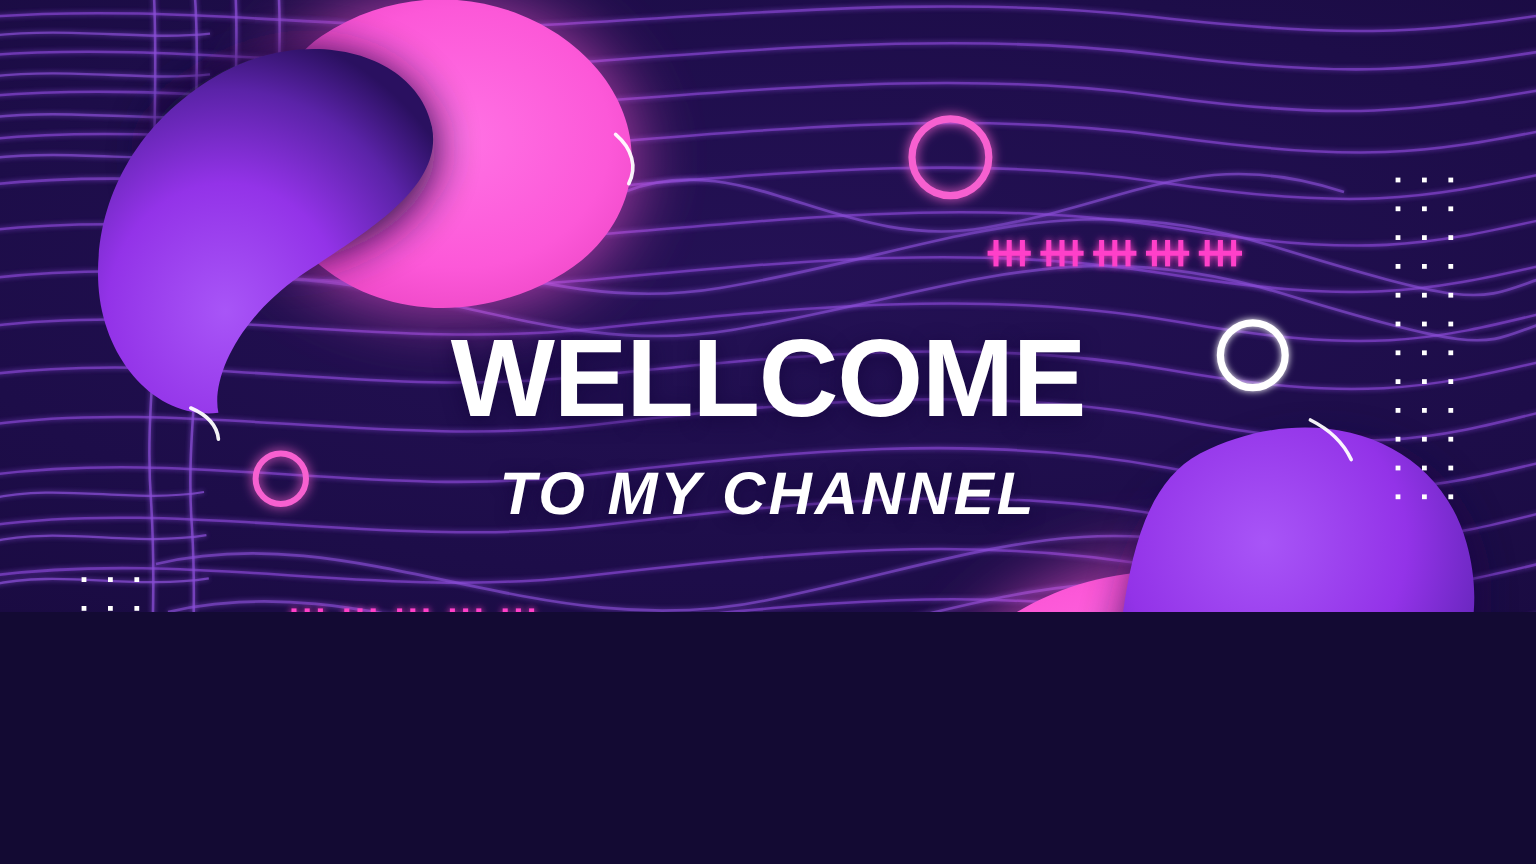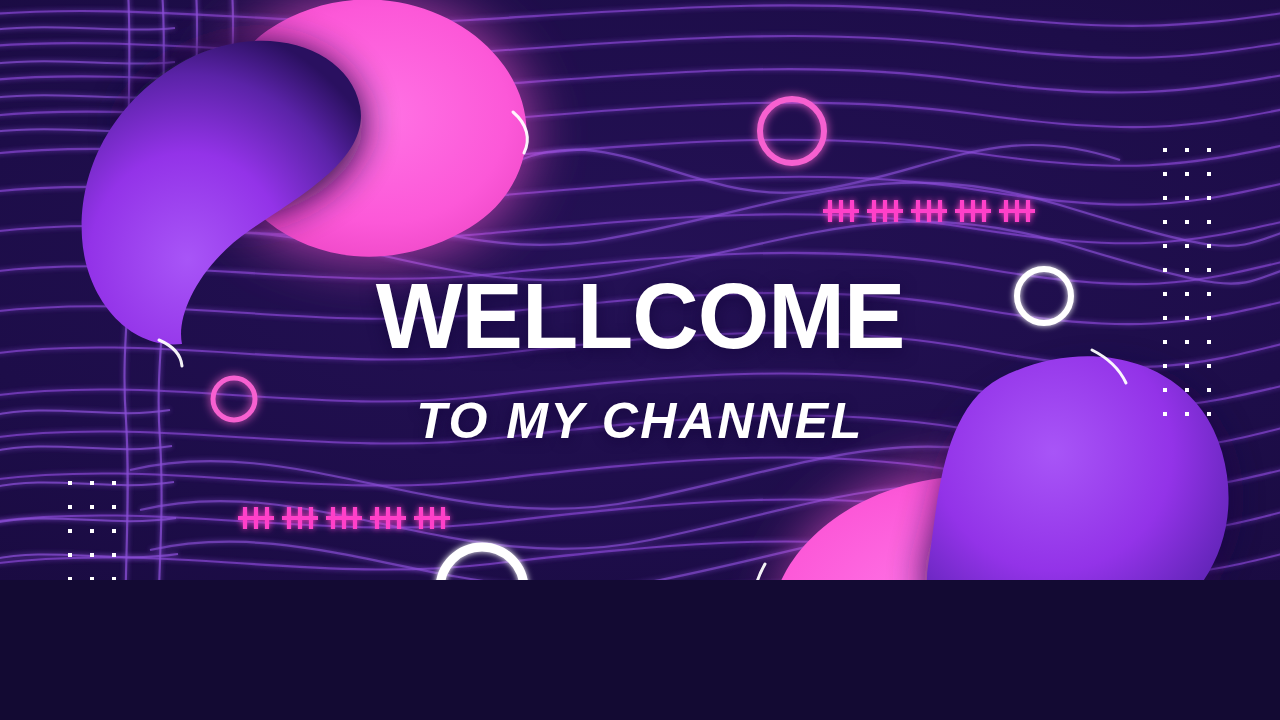--- a/index.html
+++ b/index.html
@@ -5,21 +5,21 @@
 <style>
   * { margin:0; padding:0; box-sizing:border-box; }
   html, body {
     width:1280px; height:720px; overflow:hidden;
     background:#130a33;
     font-family:"Liberation Sans", sans-serif;
   }
 
   .stage {
     position:relative;
-    width:1280px; height:580px;
+    width:1280px; height:510px;
     overflow:hidden;
     background:
       radial-gradient(120% 110% at 50% 45%, #241155 0%, #1d0d49 45%, #150836 100%);
   }
 
   
   .bg-svg, .shape-svg, .deco-svg {
     position:absolute; inset:0;
     width:1280px; height:720px;
     display:block;
@@ -41,21 +41,21 @@
     font-family:"Liberation Sans", sans-serif;
     font-weight:bold;
     font-size:92px;
     line-height:0.96;
     letter-spacing:-1px;
     color:#ffffff;
     text-shadow:0 4px 16px rgba(20,5,60,.75);
     white-space:nowrap;
   }
   .subtitle {
-    margin-top:32px;
+    margin-top:22px;
     font-family:"Liberation Sans", sans-serif;
     font-weight:bold;
     font-style:italic;
     font-size:50px;
     letter-spacing:2.5px;
     color:#ffffff;
     text-shadow:0 3px 12px rgba(20,5,60,.75);
     white-space:nowrap;
   }
 </style>

